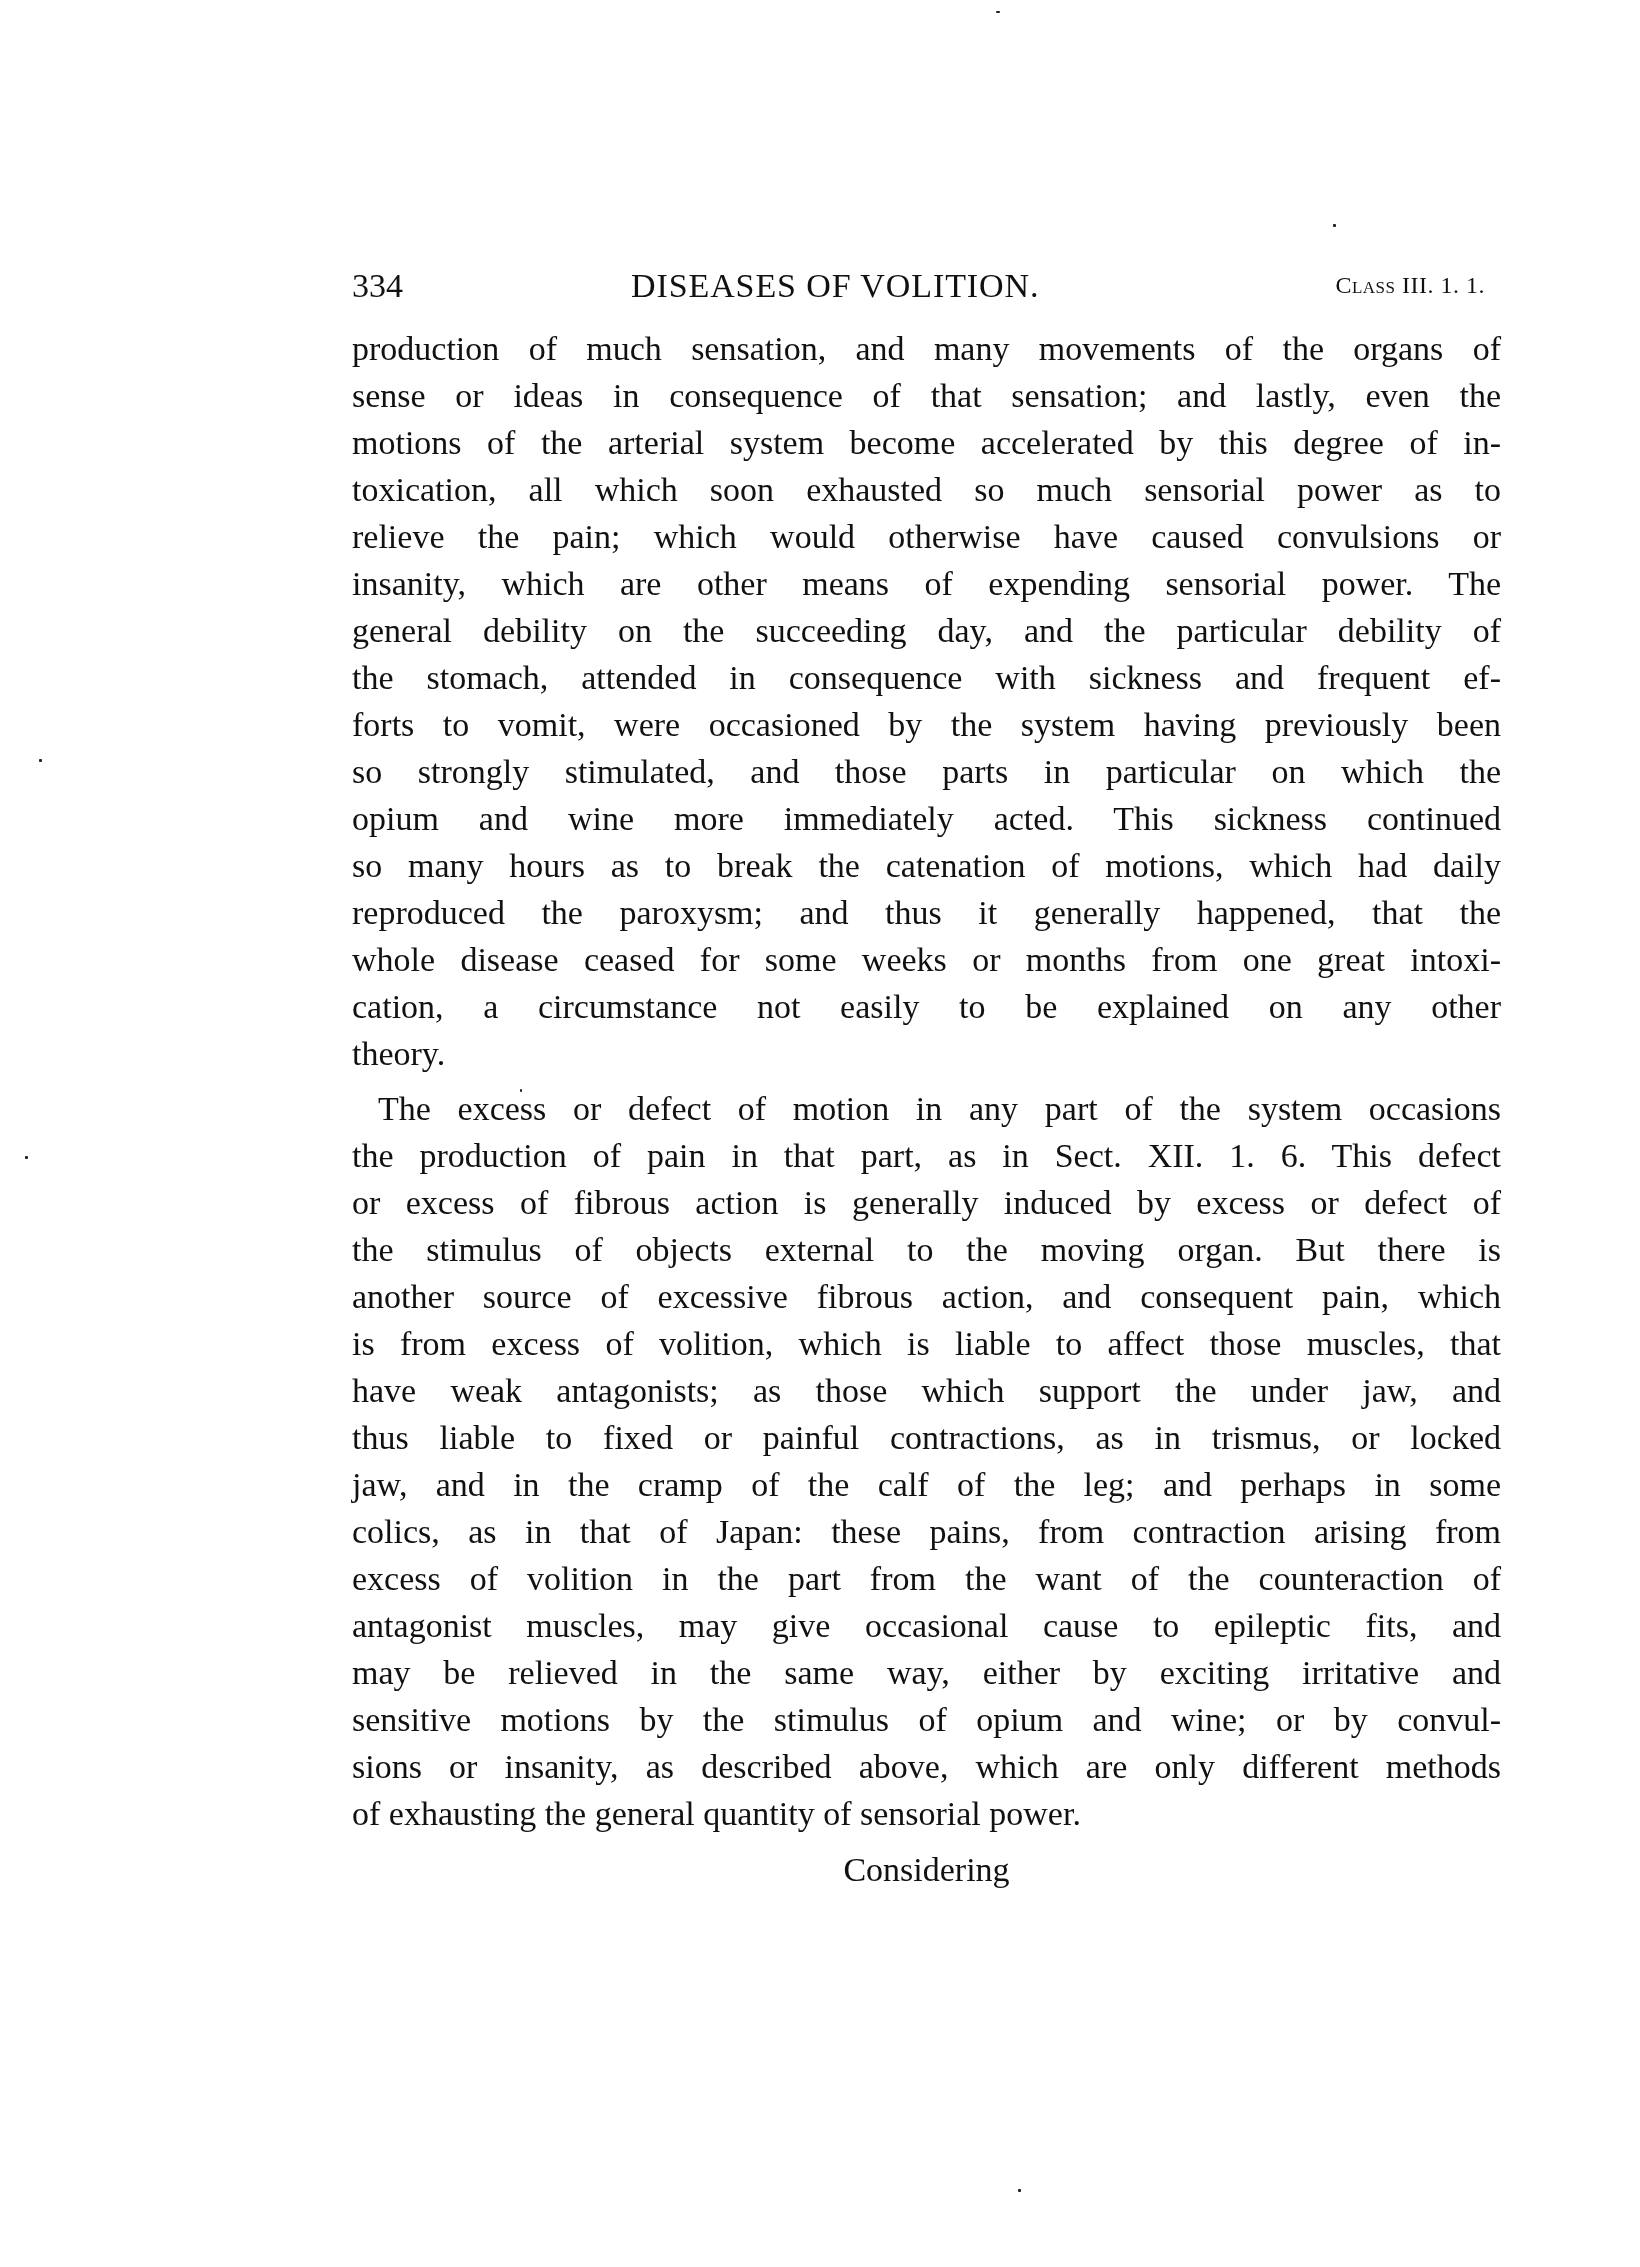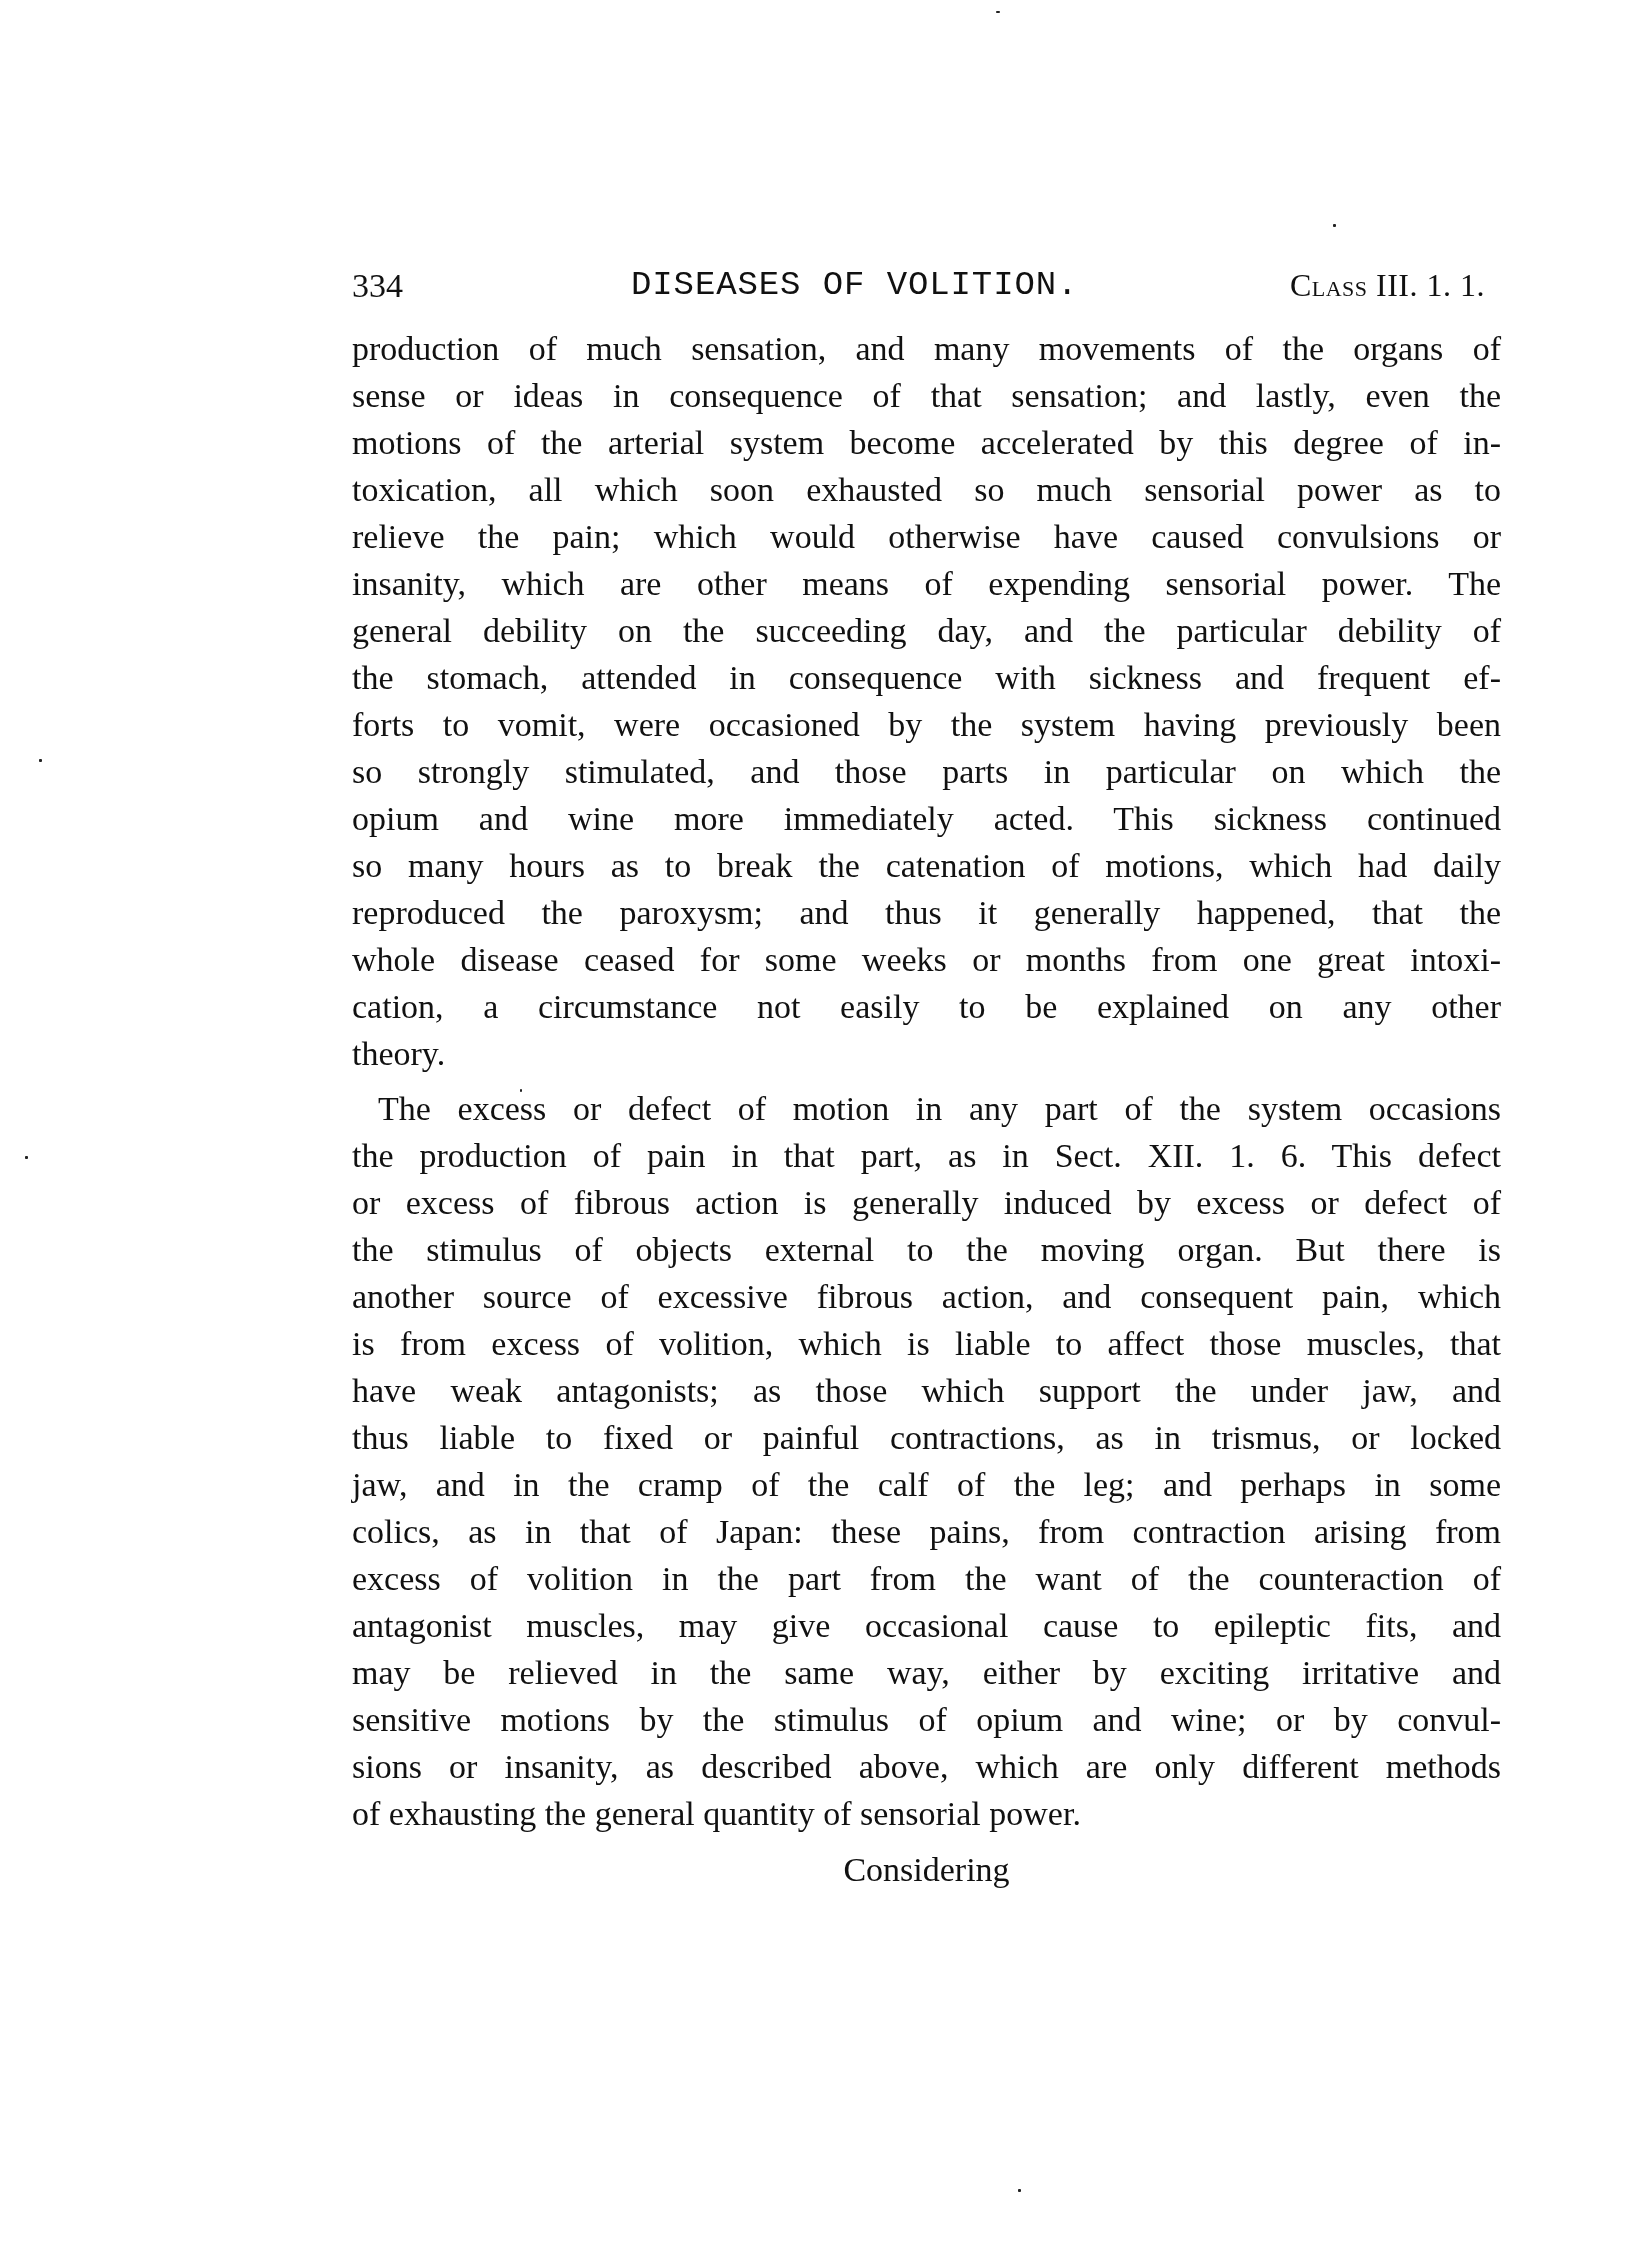--- a/index.html
+++ b/index.html
@@ -34,27 +34,26 @@
       left: 0;
       top: 0;
       font-size: 34px;
     }
     .running-title {
       position: absolute;
       left: 279px;
       top: 0;
       letter-spacing: 0.9px;
       font-size: 34px;
-      font-family: Liberation Mono, monospace;
     }
     .class-ref {
       position: absolute;
       right: 16px;
       top: 0;
-      font-size: 32px;
+      font-size: 24px;
       font-variant: small-caps;
       letter-spacing: 0.5px;
     }
     .body-text {
       position: absolute;
       left: 352px;
       top: 325px;
       width: 1149px;
       font-size: 34px;
       line-height: 47px;

